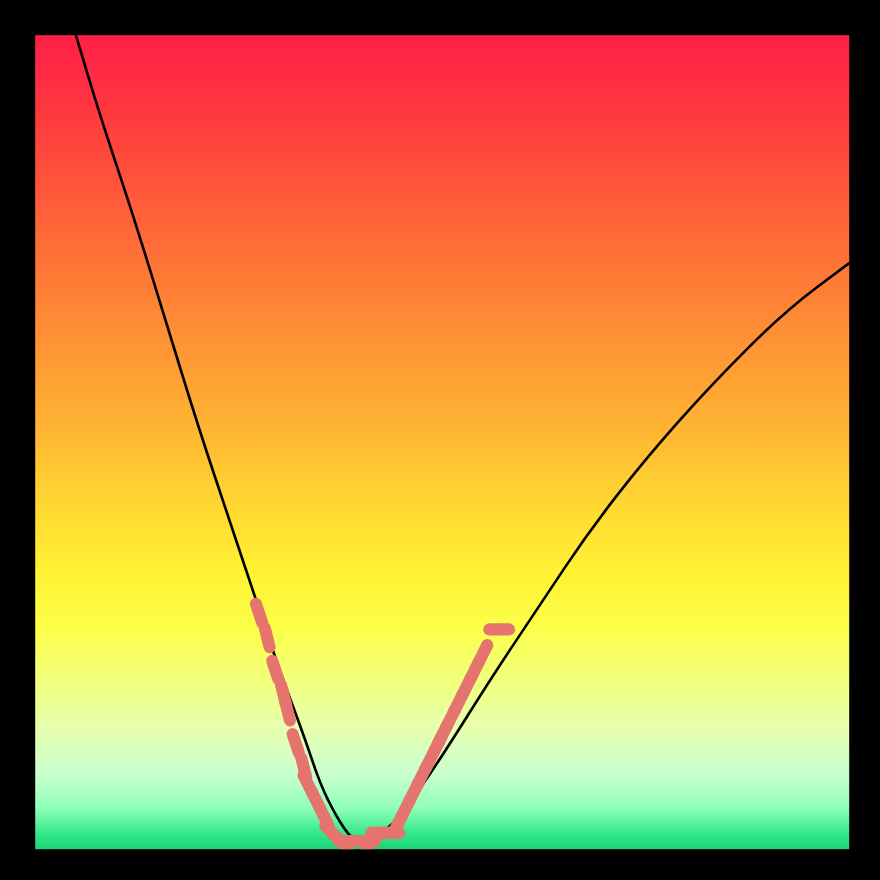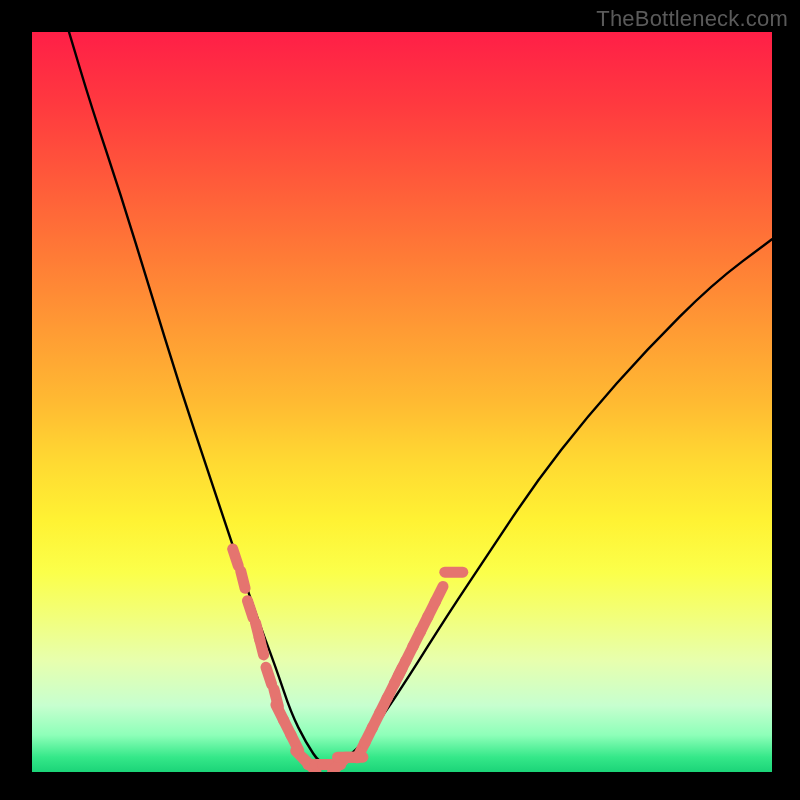--- a/index.html
+++ b/index.html
@@ -56,21 +56,20 @@
     left: 0;
     top: 0;
     width: 740px;
     height: 740px;
   }
 </style>
 </head>
 <body>
 
 <div class="outer">
-  <div class="watermark">TheBottleneck.com</div>
 
   <div class="plot">
     <svg class="curve" viewBox="0 0 740 740" preserveAspectRatio="none">
       <path fill="none" stroke="#000" stroke-width="2.4" stroke-linecap="round" d="M 37.0 0.0 Q 37.0 0.0 48.1 37.0 Q 59.2 74.0 74.0 118.4 Q 88.8 162.8 103.6 210.9 Q 118.4 259.0 133.2 307.1 Q 148.0 355.2 162.8 399.6 Q 177.6 444.0 188.7 477.3 Q 199.8 510.6 210.9 543.9 Q 222.0 577.2 233.1 606.8 Q 244.2 636.4 251.6 658.6 Q 259.0 680.8 266.4 695.6 Q 273.8 710.4 281.2 721.5 Q 288.6 732.6 296.0 732.6 Q 303.4 732.6 314.5 725.2 Q 325.6 717.8 336.7 703.0 Q 347.8 688.2 362.6 666.0 Q 377.4 643.8 395.9 614.2 Q 414.4 584.6 436.6 551.3 Q 458.8 518.0 481.0 484.7 Q 503.2 451.4 529.1 418.1 Q 555.0 384.8 584.6 351.5 Q 614.2 318.2 647.5 284.9 Q 680.8 251.6 710.4 229.4 T 740.0 207.2"></path>
       <g>
           <line x1="200.7" y1="516.9" x2="206.3" y2="533.9" stroke="#e5746f" stroke-width="11" stroke-linecap="round"></line>
           <line x1="208.7" y1="538.9" x2="213.1" y2="556.3" stroke="#e5746f" stroke-width="11" stroke-linecap="round"></line>
           <line x1="215.5" y1="568.7" x2="221.1" y2="585.7" stroke="#e5746f" stroke-width="11" stroke-linecap="round"></line>
           <line x1="223.5" y1="590.7" x2="227.9" y2="608.1" stroke="#e5746f" stroke-width="11" stroke-linecap="round"></line>
           <line x1="227.2" y1="605.5" x2="231.6" y2="622.9" stroke="#e5746f" stroke-width="11" stroke-linecap="round"></line>

